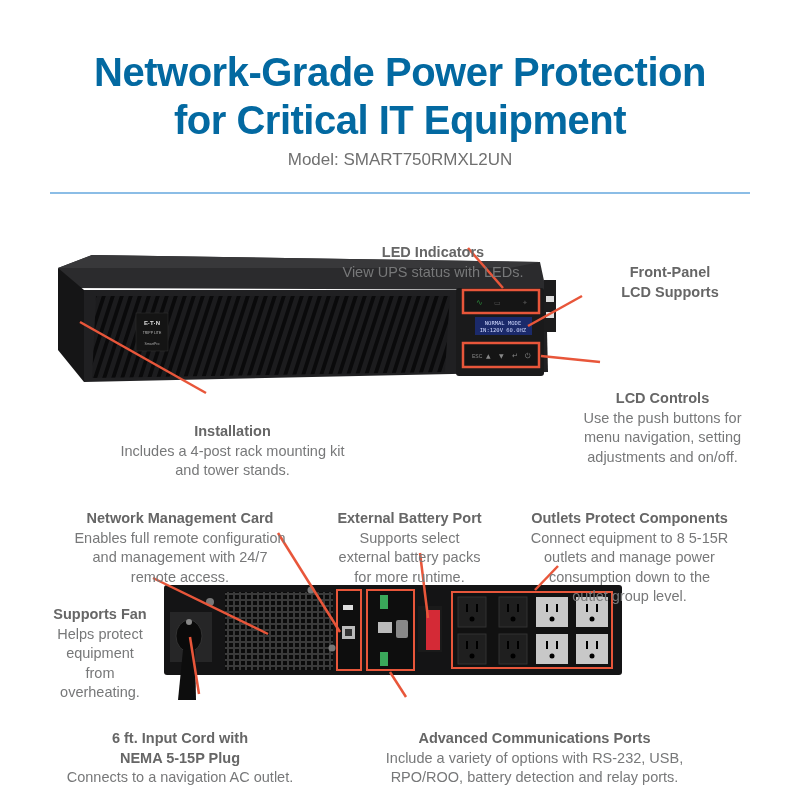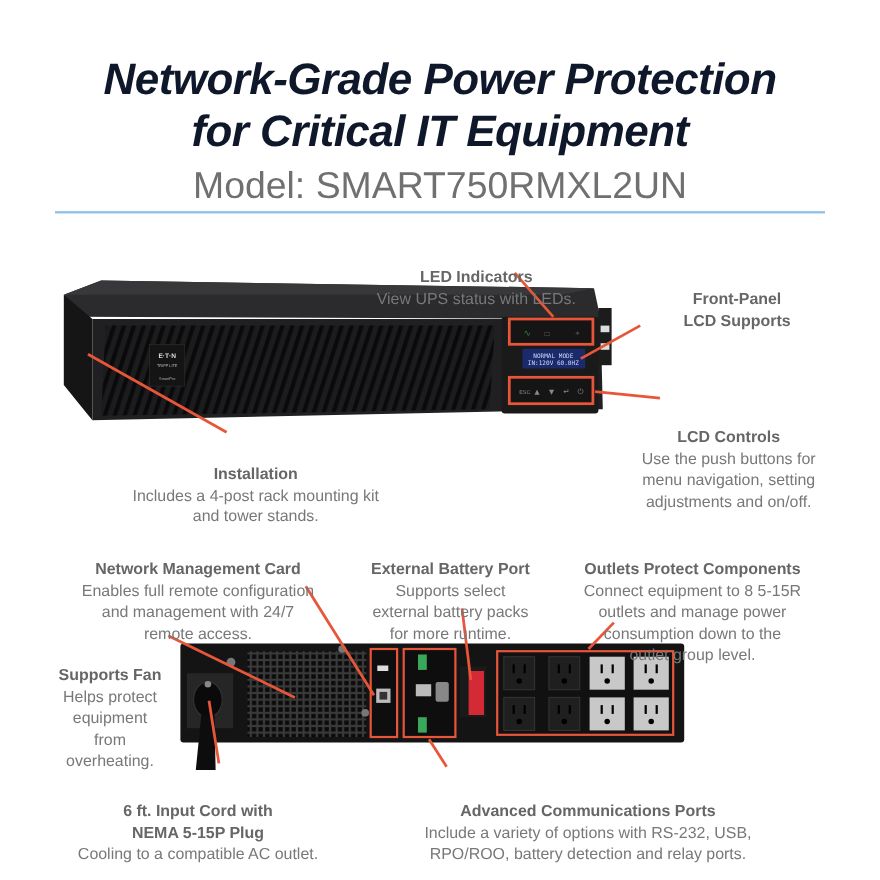--- a/index.html
+++ b/index.html
@@ -1,20 +1,20 @@
 <!DOCTYPE html>
 <html><head>
 <meta charset="utf-8">
 <style>
   * { box-sizing: border-box; margin: 0; padding: 0; }
   html, body { width: 800px; height: 800px; background: #ffffff; overflow: hidden; }
   body { position: relative; font-family: "Liberation Sans", "DejaVu Sans", sans-serif; color: #6d6e71; }
-  .title { position: absolute; left: 0; width: 800px; text-align: center; color: #0f172a; font-weight: 700; font-size: 40px; letter-spacing: -0.5px; line-height: 1; font-style: italic; }
+  .title { position: absolute; left: 0; width: 800px; text-align: center; color: #0369a1; font-weight: 700; font-size: 40px; letter-spacing: -0.5px; line-height: 1; }
   .t1 { top: 52px; } .t2 { top: 100px; }
-  .model { position: absolute; top: 150px; left: 0; width: 800px; text-align: center; font-size: 34px; color: #707070; }
+  .model { position: absolute; top: 150px; left: 0; width: 800px; text-align: center; font-size: 17px; color: #707070; }
   .rule { position: absolute; top: 192px; left: 50px; width: 700px; height: 2px; background: #8bbde6; }
   .callout { position: absolute; text-align: center; font-size: 14.5px; line-height: 19.5px; color: #777879; }
   .callout .h { font-weight: 700; color: #666; font-size: 14.5px; margin-top: 35px; }
   .callout .d { white-space: pre-line; }
   svg.overlay { position: absolute; left: 0; top: 0; }
 </style>
 </head>
 <body>
 
 <div class="title t1">Network-Grade Power Protection</div>
@@ -208,20 +208,20 @@
   <div class="h">Supports Fan</div>
   <div class="d">Helps protect
 equipment
 from
 overheating.</div>
 </div>
 
 <div class="callout" style="left:50px; top:694px; width:260px;">
   <div class="h d">6 ft. Input Cord with
 NEMA 5-15P Plug</div>
-  <div class="d">Cooling to a compatible AC outlet.</div>
+  <div class="d">Connects to a navigation AC outlet.</div>
 </div>
 
 <div class="callout" style="left:362px; top:694px; width:345px;">
   <div class="h">Advanced Communications Ports</div>
   <div class="d">Include a variety of options with RS-232, USB,
 RPO/ROO, battery detection and relay ports.</div>
 </div>
 
 </body></html>

